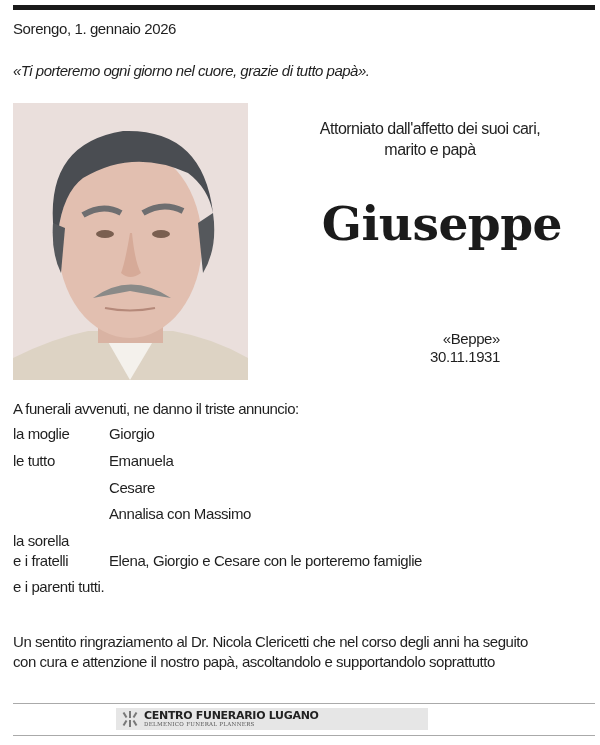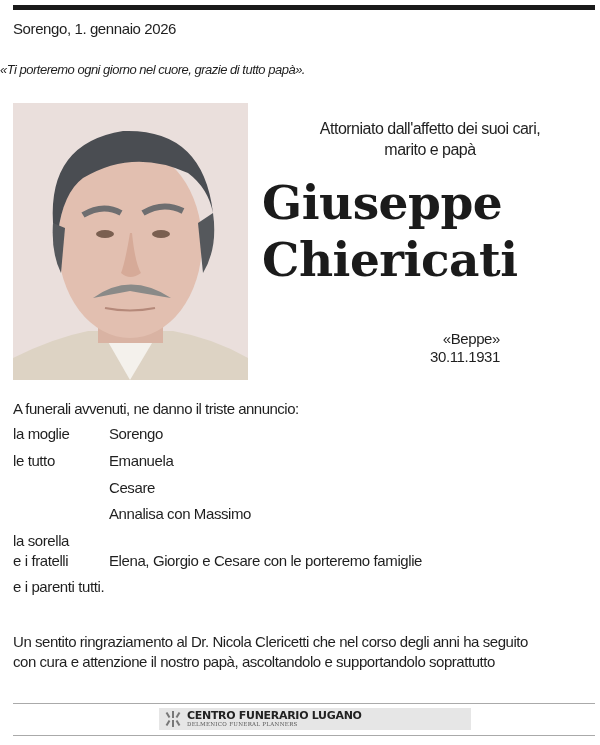--- a/index.html
+++ b/index.html
@@ -2,52 +2,52 @@
 <html><head>
   <meta charset="utf-8">
   <style>
     html, body { margin: 0; padding: 0; background: #ffffff; }
     body {
       width: 600px; height: 745px; position: relative; overflow: hidden;
       font-family: "Liberation Sans", sans-serif; color: #1f1f1f;
     }
     .top-rule { position: absolute; left: 13px; top: 5px; width: 582px; height: 5px; background: #1a1a1a; }
     .place-date { position: absolute; left: 13px; top: 20px; font-size: 15px; letter-spacing: -0.4px; }
-    .quote { position: absolute; left: 0; top: 62px; font-size: 13px; font-style: italic; letter-spacing: -0.5px; text-align: right; }
+    .quote { position: absolute; left: 13px; top: 62px; font-size: 15px; font-style: italic; letter-spacing: -0.5px; text-align: right; }
     .photo {
       position: absolute; left: 13px; top: 103px; width: 235px; height: 277px;
       background: #eadfdc; overflow: hidden;
     }
     .photo svg { width: 100%; height: 100%; display: block; }
     .intro {
       position: absolute; left: 260px; top: 118px; width: 340px; text-align: center;
       font-size: 16px; line-height: 21px; letter-spacing: -0.5px;
     }
     .name {
-      position: absolute; left: 262px; top: 174px; width: 300px; text-align: left;
+      position: absolute; left: 262px; top: 195px; width: 300px; text-align: right;
       font-family: "DejaVu Serif", serif; font-weight: bold; font-size: 47px;
       line-height: 57px; color: #1b1b1b; letter-spacing: -0.5px;
     }
     .nick {
       position: absolute; left: 300px; top: 330px; width: 200px; text-align: right;
       font-size: 15px; line-height: 18px; letter-spacing: -0.4px;
     }
     .announce { position: absolute; left: 13px; top: 400px; font-size: 15px; letter-spacing: -0.5px; }
     .family { position: absolute; left: 13px; top: 425px; font-size: 15px; letter-spacing: -0.4px; }
     .family .row { position: absolute; left: 0; white-space: nowrap; }
     .family .rel { position: absolute; left: 0; width: 95px; }
     .family .names { position: absolute; left: 96px; }
     .thanks {
       position: absolute; left: 13px; top: 632px; width: 580px;
       font-size: 15px; line-height: 20px; letter-spacing: -0.45px;
     }
     .rule { position: absolute; left: 13px; width: 582px; height: 1px; background: #aaaaaa; }
     .footer-band {
       position: absolute; left: 116px; top: 708px; width: 312px; height: 22px;
-      background: #e6e6e6; display: flex; align-items: center; margin-left: 43px;
+      background: #e6e6e6; display: flex; align-items: center;
     }
     .logo-icon { width: 20px; height: 16px; margin-left: 4px; margin-right: 4px; }
     .logo-text { display: flex; flex-direction: column; line-height: 1; }
     .logo-title { font-family: "DejaVu Sans", sans-serif; font-weight: bold; font-size: 11px; color: #222; letter-spacing: -0.3px; }
     .logo-sub { font-family: "DejaVu Serif", serif; font-size: 5.5px; color: #555; letter-spacing: 0.3px; margin-top: 1px; }
     .contact { font-size: 14px; margin-left: 8px; color: #222; letter-spacing: -0.2px; }
   </style>
 </head>
 <body>
 
@@ -85,34 +85,33 @@
   </svg>
 </div>
 
 <div class="intro">
   <div>Attorniato dall'affetto dei suoi cari,</div>
   <div>marito e papà</div>
 </div>
 
 <div class="name">
   <div>Giuseppe</div>
-  <div>Chiericati</div>
 </div>
 
 <div class="nick">
   <div>«Beppe»</div>
   <div>30.11.1931</div>
 </div>
 
 <div class="announce">A funerali avvenuti, ne danno il triste annuncio:</div>
 
 <div class="family">
   <div class="row" style="top:0px">
     <span class="rel">la moglie</span>
-    <span class="names">Sorengo</span>
+    <span class="names">Giorgio</span>
   </div>
   <div class="row" style="top:27px">
     <span class="rel">le tutto</span>
     <span class="names">Emanuela</span>
   </div>
   <div class="row" style="top:54px">
     <span class="rel"></span>
     <span class="names">Cesare</span>
   </div>
   <div class="row" style="top:80px">

